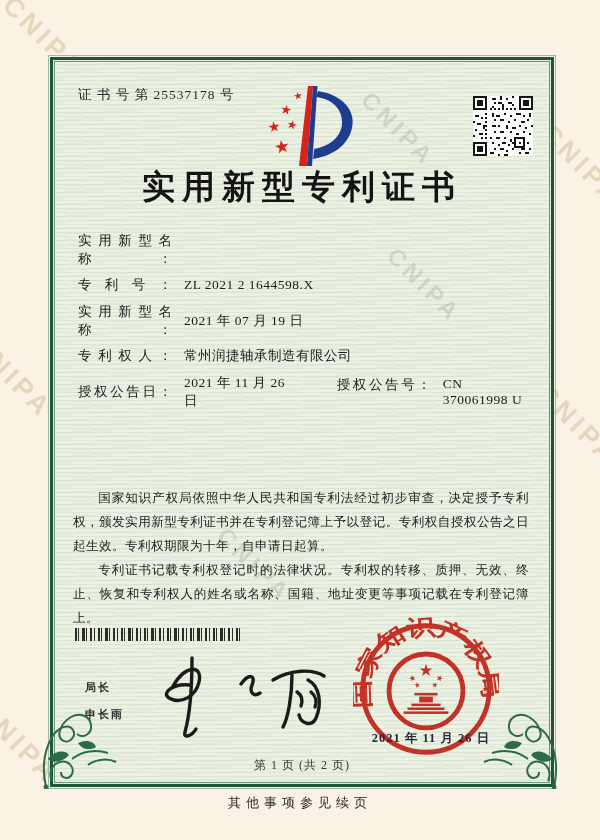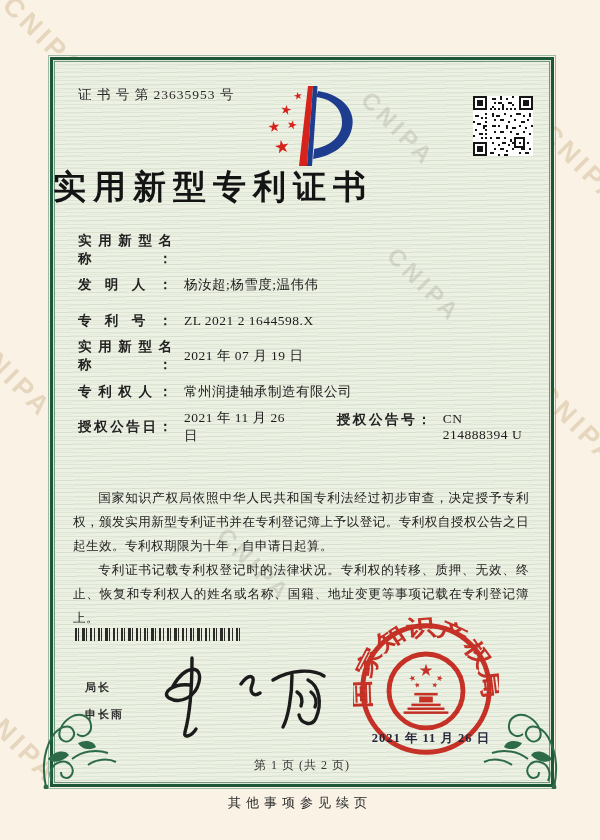--- a/index.html
+++ b/index.html
@@ -22,27 +22,27 @@
          background-color:#edf1e3;
          background-image:
            repeating-linear-gradient(180deg, rgba(118,156,120,0.13) 0 1px, rgba(0,0,0,0) 1px 4px),
            repeating-linear-gradient(177deg, rgba(118,156,120,0.09) 0 1px, rgba(0,0,0,0) 1px 6px);}
 
   .cert-no{position:absolute;left:25px;top:26px;font-size:13.5px;color:#2a2a2a;letter-spacing:1px;}
 
   .logo{position:absolute;left:198px;top:24px;width:110px;height:84px;}
   .qr{position:absolute;left:420px;top:36px;width:60px;height:60px;}
 
-  .title{position:absolute;left:0;top:105px;width:100%;text-align:left;
+  .title{position:absolute;left:0;top:105px;width:100%;text-align:center;
          font-size:33px;font-weight:700;letter-spacing:7px;color:#141414;}
 
   .fields{position:absolute;left:25px;top:172px;width:450px;}
   .frow{height:35.5px;display:flex;align-items:center;font-size:13.5px;color:#1c1c1c;}
   .flabel{display:inline-block;width:94px;text-align:justify;text-align-last:justify;
-          font-weight:700;color:#222;flex:none;}
+          font-weight:400;color:#222;flex:none;}
   .fvalue{margin-left:12px;letter-spacing:0.5px;}
   .gright{margin-left:44px;display:flex;}
 
   .paras{position:absolute;left:20px;top:426px;width:456px;
          font-size:12.6px;line-height:24px;color:#222;text-align:justify;}
   .paras p{margin:0;text-indent:2em;letter-spacing:0.4px;}
 
   .barcode{position:absolute;left:22px;top:568px;width:168px;height:13px;
     background:repeating-linear-gradient(90deg,
       #2b2b28 0 2px, rgba(0,0,0,0) 2px 3px,
@@ -81,21 +81,21 @@
   <div class="wm wm-out" style="left:-8px;top:696px;">CNIPA</div>
   <div class="wm wm-out" style="left:556px;top:118px;">CNIPA</div>
   <div class="wm wm-out" style="left:552px;top:378px;">CNIPA</div>
 
   <div class="frame">
 
     <div class="wm wm-in" style="left:322px;top:26px;">CNIPA</div>
     <div class="wm wm-in" style="left:348px;top:182px;">CNIPA</div>
     <div class="wm wm-in" style="left:178px;top:462px;">CNIPA</div>
 
-    <div class="cert-no">证 书 号 第 23635953 号</div>
+    <div class="cert-no">证 书 号 第 25537178 号</div>
 
     <svg class="logo" viewBox="0 0 110 84">
       <defs>
         <path id="st" d="M0,-1 L0.2245,-0.309 L0.951,-0.309 L0.363,0.118 L0.588,0.809 L0,0.382 L-0.588,0.809 L-0.363,0.118 L-0.951,-0.309 L-0.2245,-0.309 Z"></path>
       </defs>
       <g fill="#d6231c">
         <use href="#st" transform="translate(47,12) scale(4.2) rotate(-12)"></use>
         <use href="#st" transform="translate(35,26) scale(5.2) rotate(10)"></use>
         <use href="#st" transform="translate(23,43) scale(5.8) rotate(-8)"></use>
         <use href="#st" transform="translate(41,41) scale(4.8) rotate(14)"></use>
@@ -122,41 +122,37 @@
       </g>
     </svg>
 
     <div class="title">实用新型专利证书</div>
 
     <div class="fields">
       <div class="frow">
         <span class="flabel">实用新型名称：</span>
       </div>
       <div class="frow">
-        <span class="flabel">发明人：</span>
-        <span class="fvalue">杨汝超;杨雪度;温伟伟</span>
-      </div>
-      <div class="frow">
         <span class="flabel">专利号：</span>
         <span class="fvalue">ZL 2021 2 1644598.X</span>
       </div>
       <div class="frow">
         <span class="flabel">实用新型名称：</span>
         <span class="fvalue">2021 年 07 月 19 日</span>
       </div>
       <div class="frow">
         <span class="flabel">专利权人：</span>
         <span class="fvalue">常州润捷轴承制造有限公司</span>
       </div>
       <div class="frow">
         <span class="flabel">授权公告日：</span>
         <span class="fvalue">2021 年 11 月 26 日</span>
         <span class="gright">
           <span class="flabel">授权公告号：</span>
-          <span class="fvalue">CN 214888394 U</span>
+          <span class="fvalue">CN 370061998 U</span>
         </span>
       </div>
     </div>
 
     <div class="paras">
       <p>国家知识产权局依照中华人民共和国专利法经过初步审查，决定授予专利权，颁发实用新型专利证书并在专利登记簿上予以登记。专利权自授权公告之日起生效。专利权期限为十年，自申请日起算。</p>
       <p>专利证书记载专利权登记时的法律状况。专利权的转移、质押、无效、终止、恢复和专利权人的姓名或名称、国籍、地址变更等事项记载在专利登记簿上。</p>
     </div>
 
     <div class="barcode"></div>

